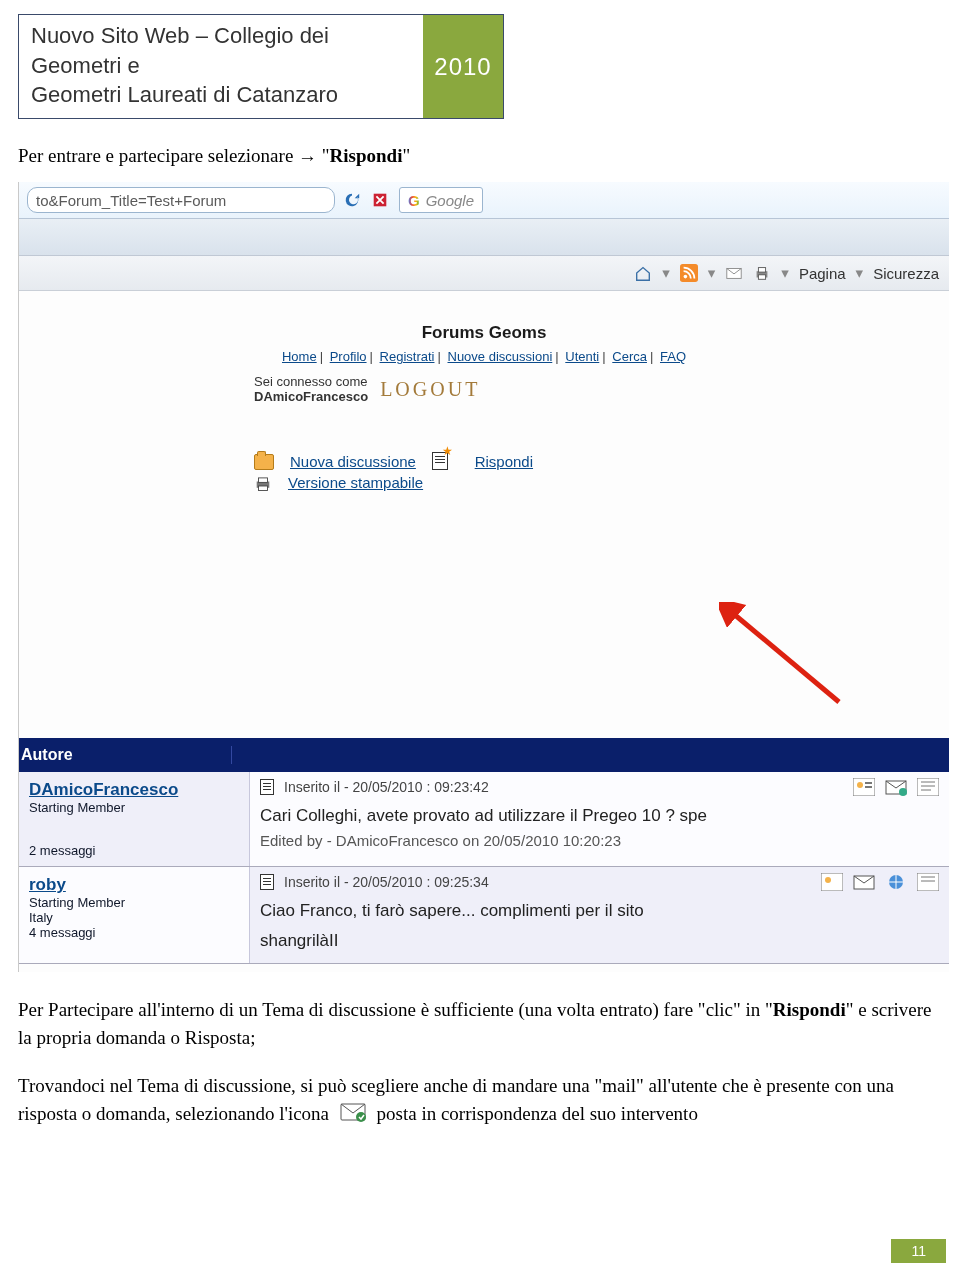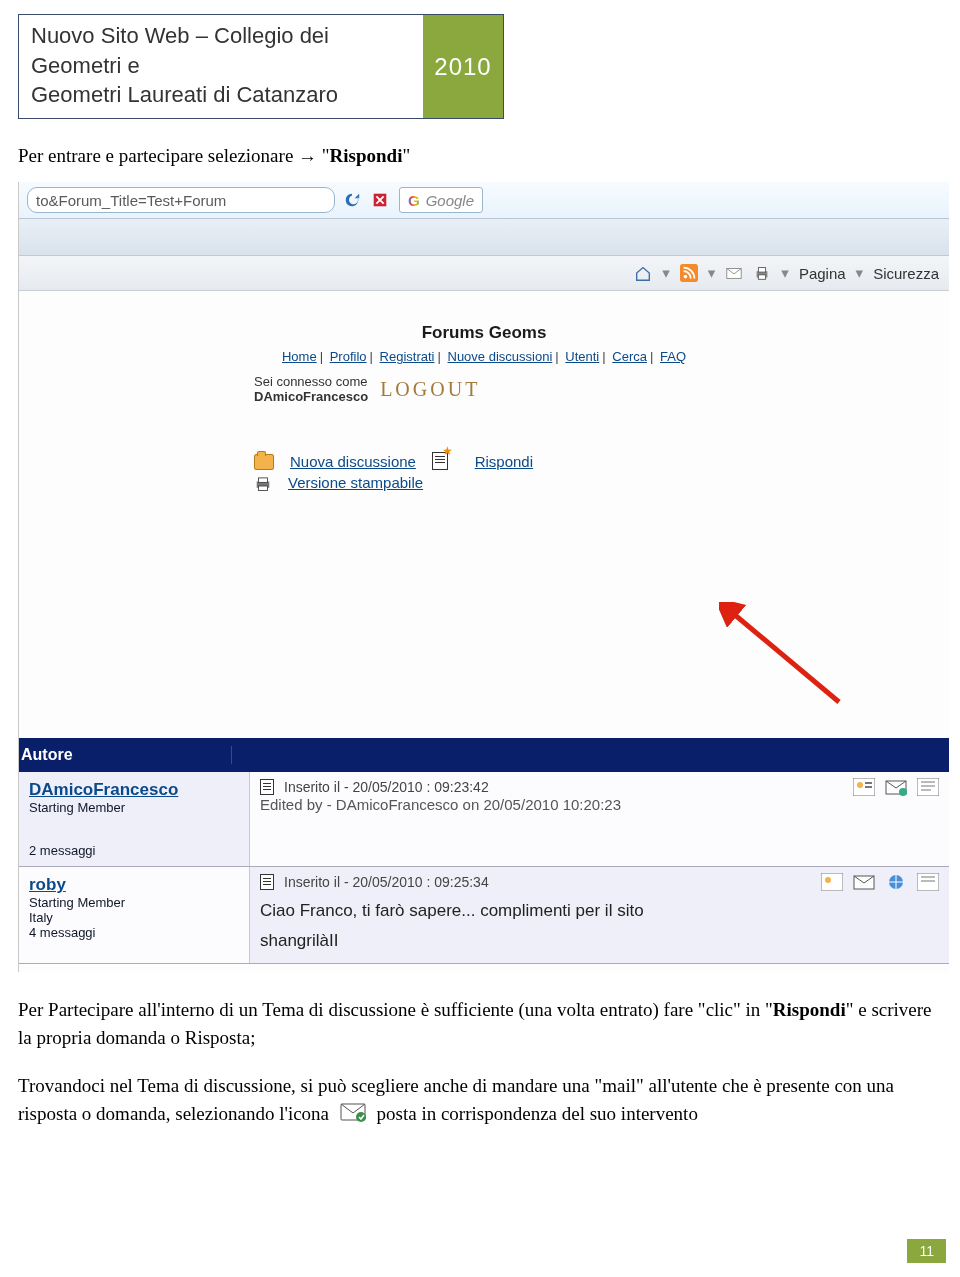--- a/index.html
+++ b/index.html
@@ -50,21 +50,21 @@
   .col-auth{width:210px;background:#efeff9;padding:8px 10px;border-right:1px solid #c7c7dc}
   .col-body{flex:1;padding:6px 10px;color:#222}
   .auth-name{color:#0b4a8a;font-weight:bold;text-decoration:underline;font-size:17px}
   .auth-sub{font-size:13px;color:#0f172a}
   .meta{display:flex;align-items:center;gap:10px;color:#444;font-size:14px}
   .meta .doc-ic{width:12px;height:14px}
   .msg{margin:10px 0 6px;font-size:17px}
   .edit{color:#555;font-size:15px}
   .row2 .col-body{background:#efeff9}
   .mini-ic{width:22px;height:18px;display:inline-block}
-  .page-num{position:absolute;right:14px;bottom:14px;background:#8aa83e;color:#fff;font-family:"Trebuchet MS",sans-serif;font-size:14px;padding:4px 12px}
+  .page-num{position:absolute;right:14px;bottom:14px;background:#8aa83e;color:#fff;font-family:"Trebuchet MS",sans-serif;font-size:14px;padding:4px 20px}
   .mail-ic{width:26px;height:22px}
 </style>
 </head>
 <body>
 
 <div class="page">
   <div class="hdr">
     <div class="hdr-left">
       <span>Nuovo Sito Web – Collegio dei Geometri e</span><br>
       <span>Geometri Laureati di Catanzaro</span>
@@ -196,20 +196,21 @@
             <span class="mini-ic"><svg viewBox="0 0 22 18">
                   <rect x="1" y="3" width="20" height="13" fill="#fff" stroke="#555"></rect>
                   <path d="M1 3l10 7 10-7" stroke="#555" fill="none"></path>
                   <circle cx="18" cy="14" r="4" fill="#3a8"></circle>
                 </svg></span>
             <span class="mini-ic"><svg viewBox="0 0 22 18">
                   <rect width="22" height="18" fill="#fff" stroke="#777"></rect>
                   <path d="M4 4h14M4 8h14M4 12h10" stroke="#777"></path>
                 </svg></span>
           </div>
+          <div class="msg">Cari Colleghi, avete provato ad utilizzare il Pregeo 10 ? spe</div>
           <div class="edit">Edited by - DAmicoFrancesco on 20/05/2010 10:20:23</div>
         </div>
       </div>
       <div class="trow row2">
         <div class="col-auth" style="background:#fcfcff">
           <div class="auth-name">roby</div>
           <div class="auth-sub">Starting Member</div>
           <div class="auth-sub" style="">Italy</div>
           <div class="auth-sub">4 messaggi</div>
         </div>

